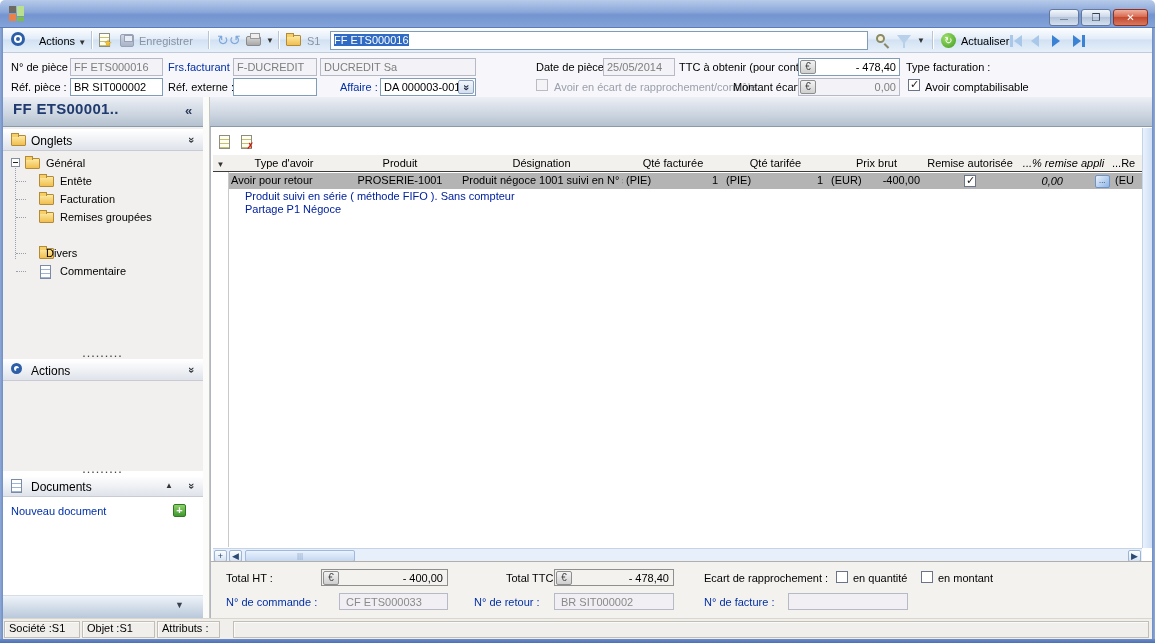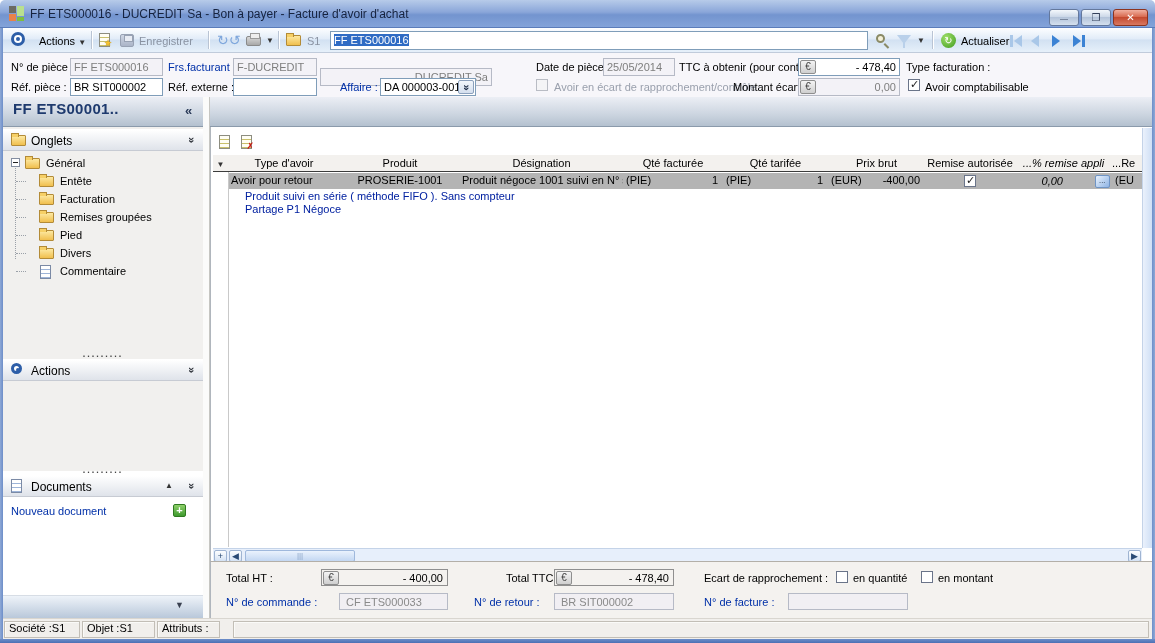--- a/index.html
+++ b/index.html
@@ -137,21 +137,20 @@
 
 <div id="app">
 
   <div class="abs titlebar">
     <div class="abs applogo">
       <i style="left:0;top:0;width:7px;height:7px;background:#6b6b64;"></i>
       <i style="left:8px;top:0;width:7px;height:10px;background:#b9e08e;"></i>
       <i style="left:0;top:8px;width:7px;height:7px;background:#e8824a;"></i>
       <i style="left:8px;top:11px;width:7px;height:4px;background:#7dbf3e;"></i>
     </div>
-    <div class="abs title-text">FF ETS000016 - DUCREDIT Sa - Bon à payer - Facture d'avoir d'achat</div>
     <div class="abs winbtn" style="left:1049px;width:30px;"><span style="font-size:8px;">—</span></div>
     <div class="abs winbtn" style="left:1081px;width:30px;"><span>❐</span></div>
     <div class="abs winbtn close" style="left:1113px;width:35px;"><span>✕</span></div>
   </div>
 
   <div class="abs toolbar">
     <div class="abs bullseye" style="left:8px;top:4px;"></div>
     <div class="abs tb-label" style="left:36px;"><span>Actions</span> <span class="caret">▼</span></div>
     <div class="abs tb-sep" style="left:88px;"></div>
 
@@ -203,21 +202,21 @@
       <div class="navbar" style="position:absolute;left:9px;top:0;"></div>
     </div>
   </div>
 
   <div class="abs hdrfields">
 
     <span class="lbl" style="left:8px;top:8px;">N° de pièce :</span>
     <div class="inp dis" style="left:67px;top:5px;width:93px;">FF ETS000016</div>
     <span class="lbl blue" style="left:165px;top:8px;">Frs.facturant :</span>
     <div class="inp dis" style="left:230px;top:5px;width:84px;">F-DUCREDIT</div>
-    <div class="inp dis" style="left:317px;top:15px;width:172px;text-align:right;">DUCREDIT Sa</div>
+    <div class="inp dis" style="left:317px;top:5px;width:156px;">DUCREDIT Sa</div>
     <span class="lbl" style="left:533px;top:8px;">Date de pièce :</span>
     <div class="inp dis" style="left:600px;top:5px;width:72px;">25/05/2014</div>
     <span class="lbl" style="left:676px;top:8px;">TTC à obtenir (pour contrôle) :</span>
     <div class="inp money" style="left:795px;top:5px;width:102px;">
       <span class="eurobtn">€</span>
       <span>- 478,40</span>
     </div>
     <span class="lbl" style="left:903px;top:8px;">Type facturation :</span>
 
     <span class="lbl" style="left:8px;top:28px;">Réf. pièce :</span>
@@ -279,33 +278,26 @@
         </div>
       <span class="abs" style="left:57px;top:2px;">Facturation</span>
     </div>
     <div class="treerow" style="top:82px;">
       <div class="tree-hstub" style="left:13px;top:8px;"></div>
       <div class="abs" style="left:36px;top:3px;">
           <div class="folderic" style="position:relative;"></div>
         </div>
       <span class="abs" style="left:57px;top:2px;">Remises groupées</span>
     </div>
-    <div class="treerow" style="top:100px;">
-      <div class="tree-hstub" style="left:13px;top:8px;"></div>
-      <div class="abs" style="left:36px;top:3px;">
-          <div class="folderic" style="position:relative;"></div>
-        </div>
-      <span class="abs" style="left:57px;top:2px;">Pied</span>
-    </div>
     <div class="treerow" style="top:118px;">
       <div class="tree-hstub" style="left:13px;top:8px;"></div>
       <div class="abs" style="left:36px;top:3px;">
           <div class="folderic" style="position:relative;"></div>
         </div>
-      <span class="abs" style="left:57px;top:2px;">Divers</span>
+      <span class="abs" style="left:43px;top:2px;">Divers</span>
     </div>
     <div class="treerow" style="top:136px;">
       <div class="tree-hstub" style="left:13px;top:8px;"></div>
       <div class="abs" style="left:37px;top:2px;">
           <div class="pageic blue" style="position:relative;"></div>
         </div>
       <span class="abs" style="left:57px;top:2px;">Commentaire</span>
     </div>
 
     <div class="dots" style="top:222px;">.........</div>

